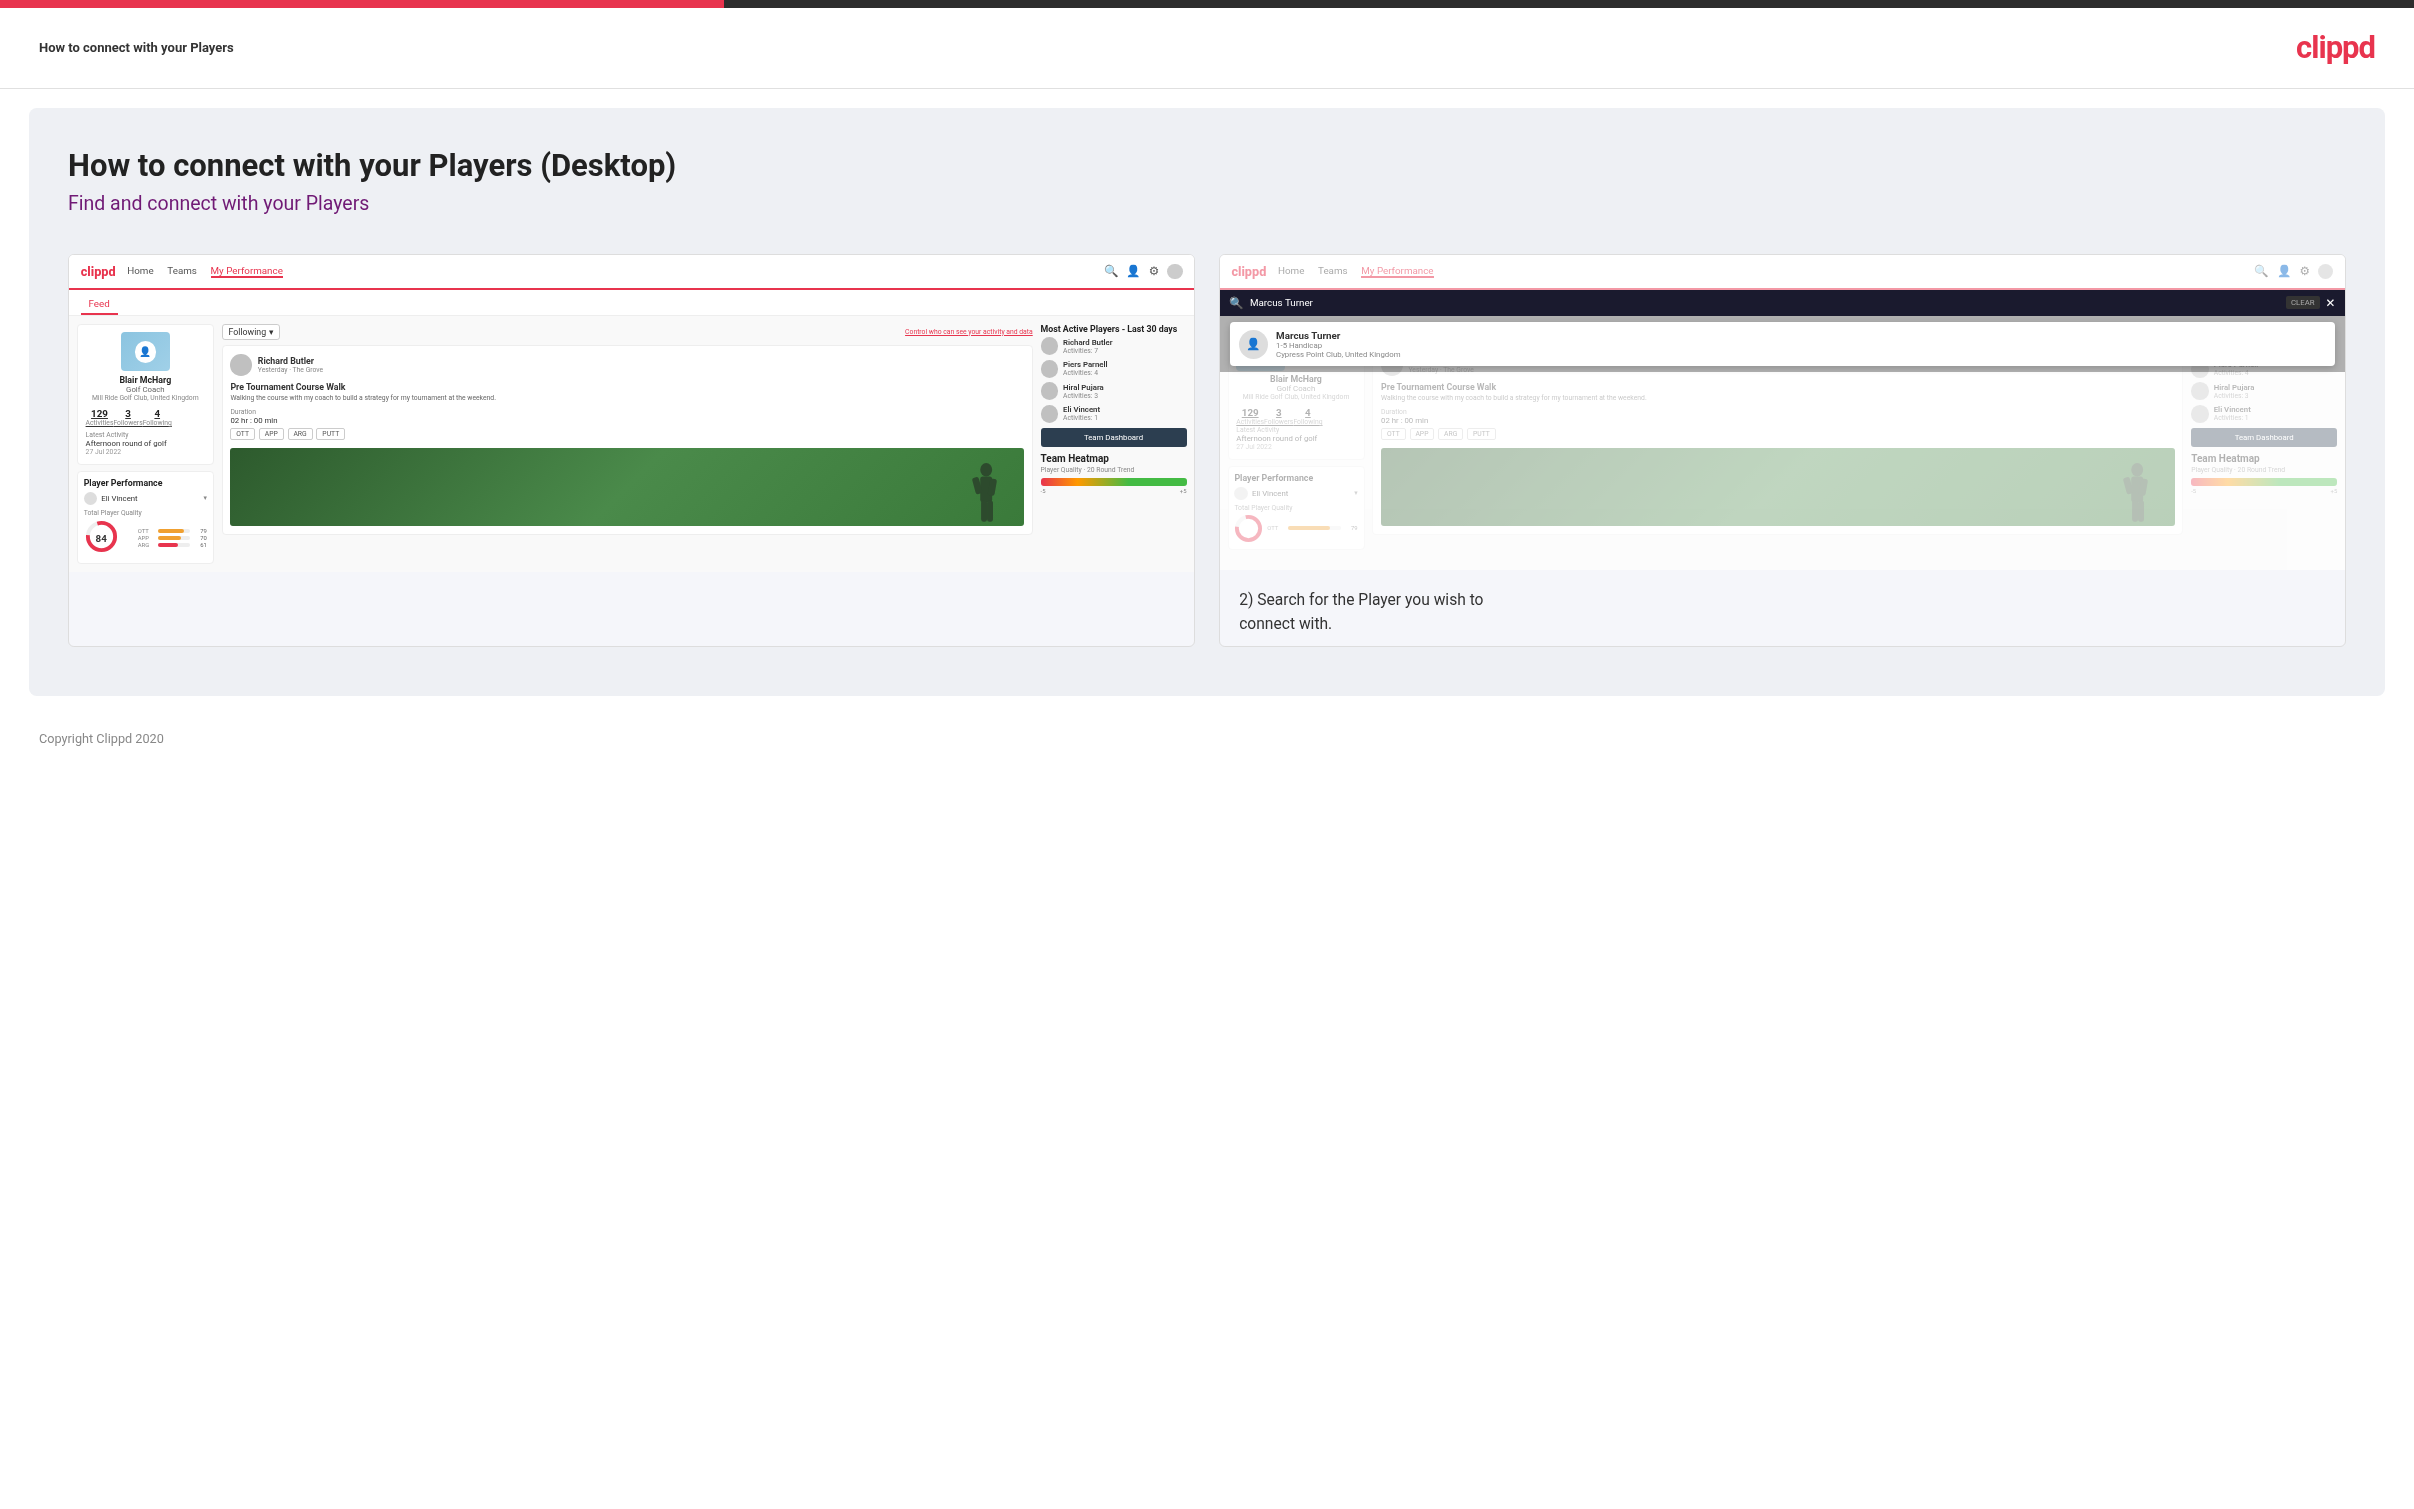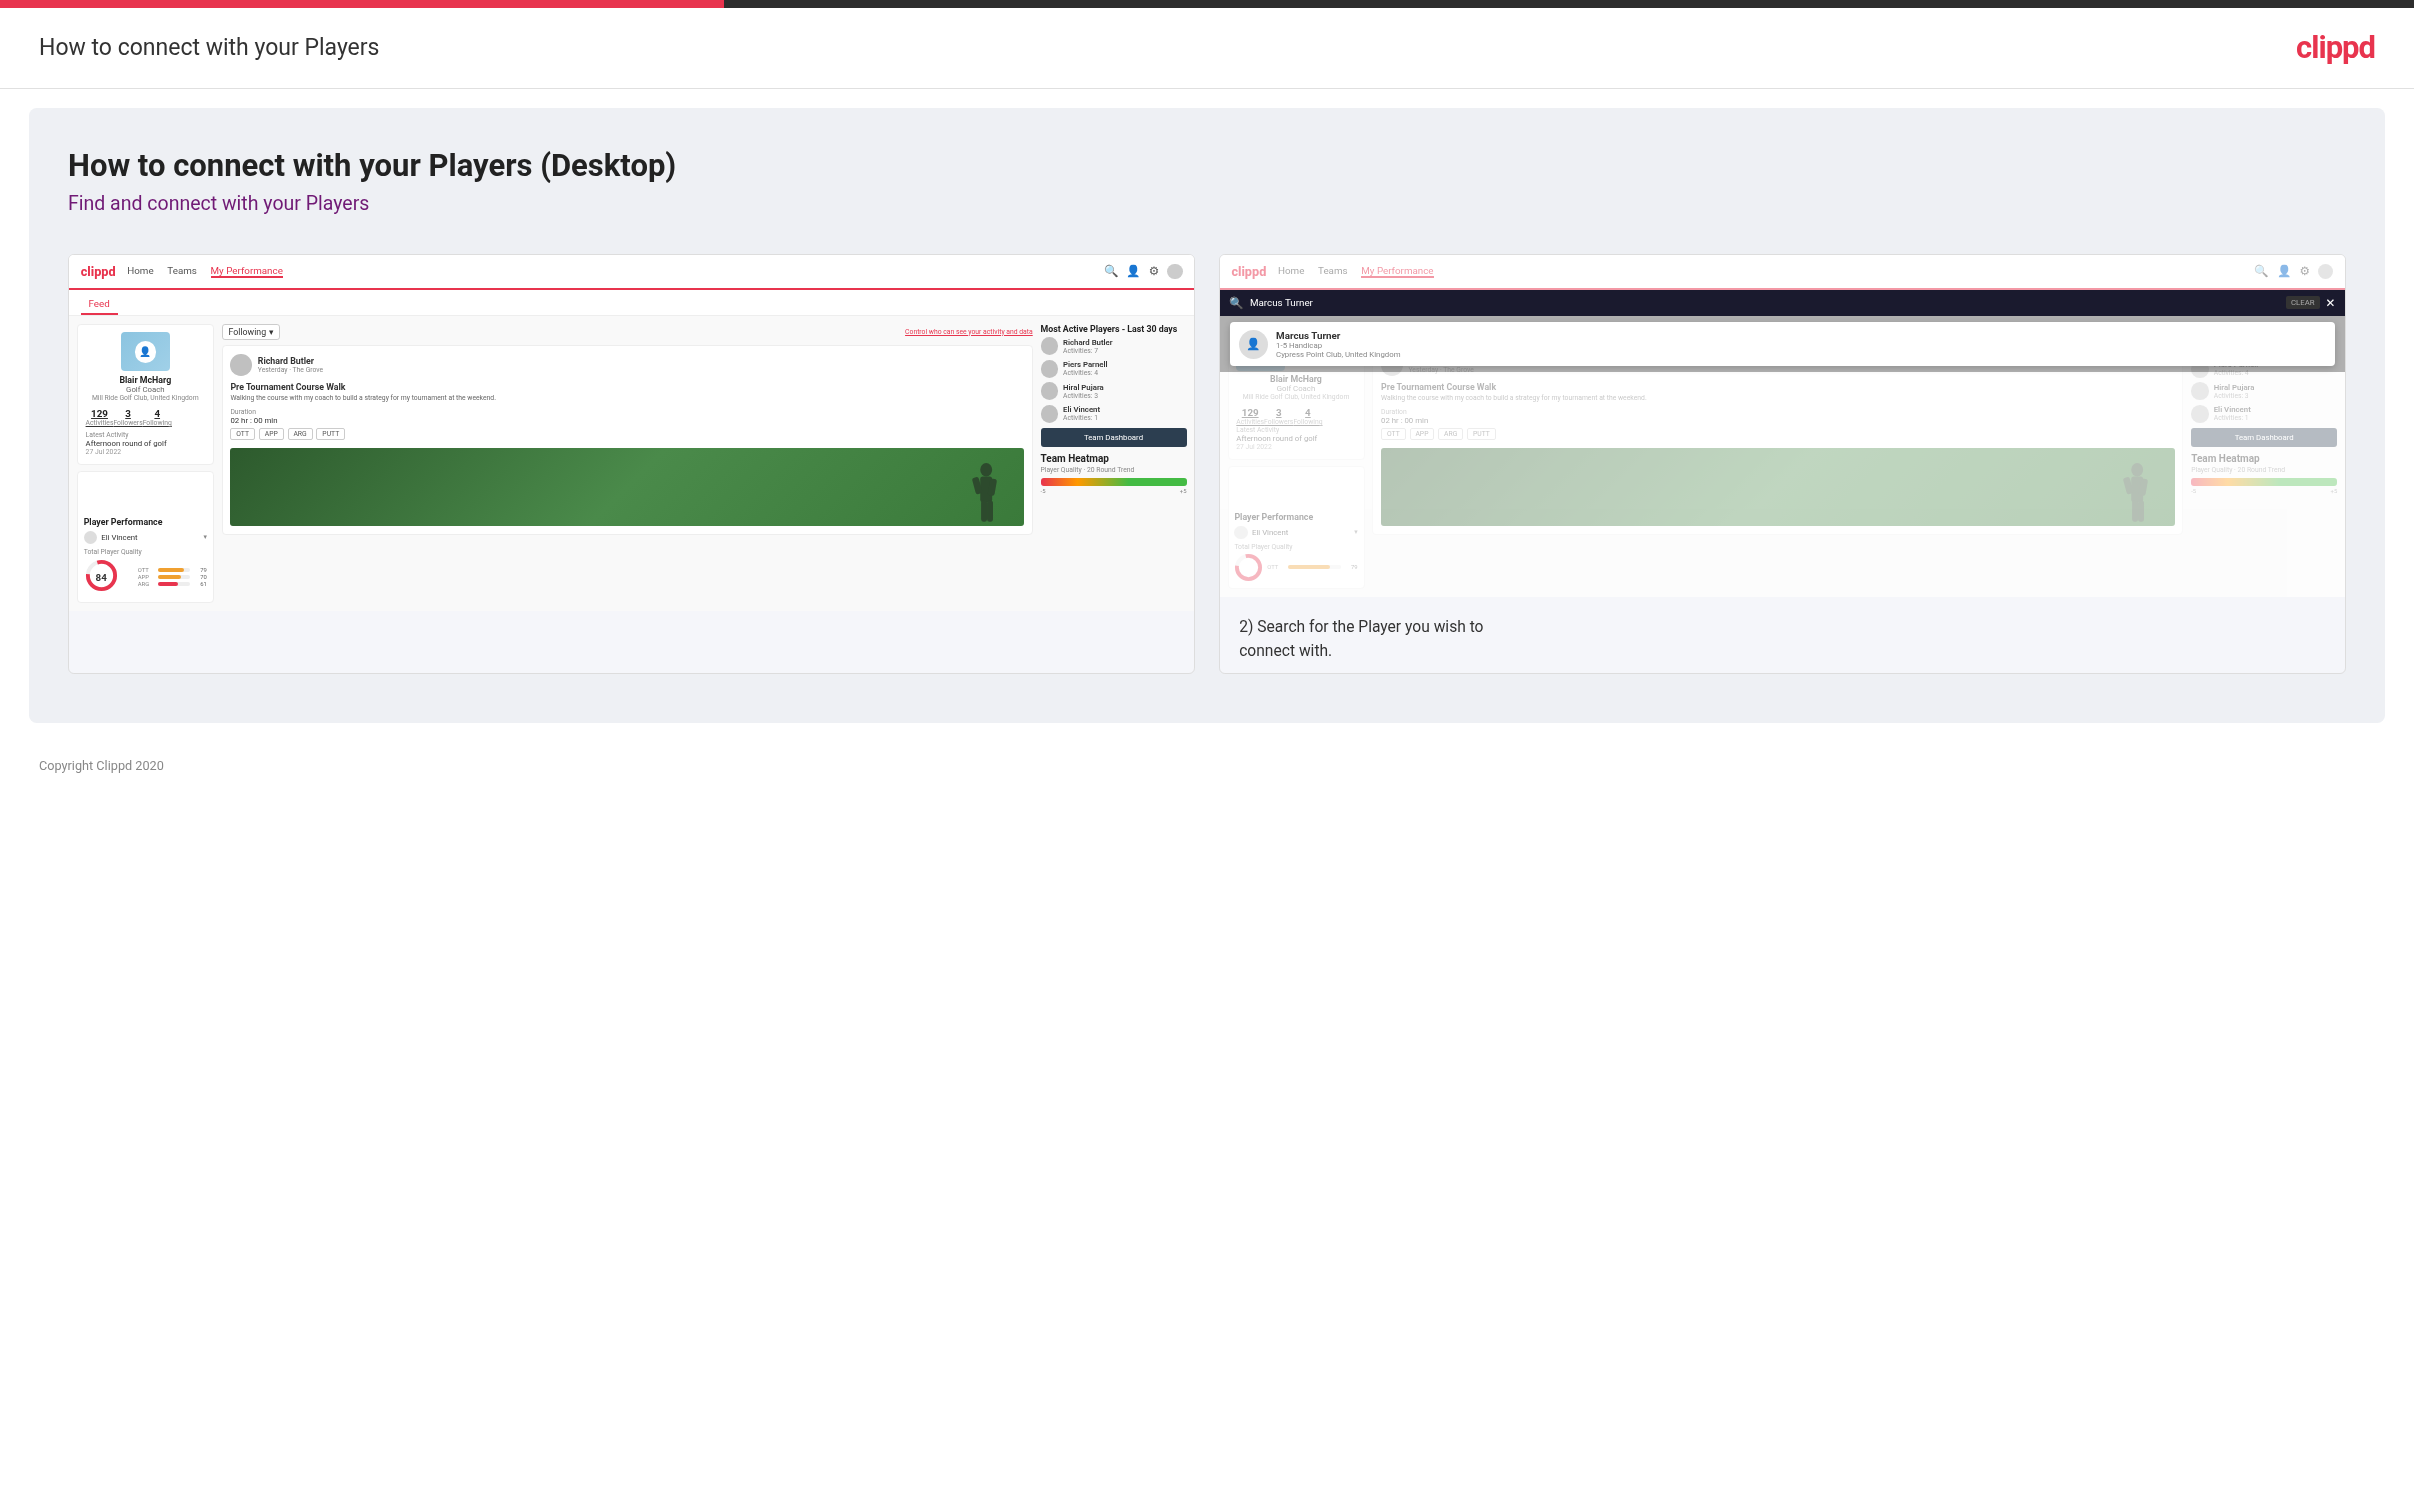--- a/index.html
+++ b/index.html
@@ -19,23 +19,23 @@
 
     
     .page-header {
       display: flex;
       align-items: center;
       justify-content: space-between;
       padding: 21.5px 39px;
       border-bottom: 1px solid #e0e0e0;
     }
     .page-title-text {
-      font-size: 23px;
+      font-size: 13px;
       color: #333;
-      font-weight: 400;
+      font-weight: 700;
     }
     .logo-container {
       display: flex;
       align-items: center;
     }
     .logo-text {
       font-size: 31px;
       font-weight: 700;
       color: #e8344e;
       letter-spacing: -1px;
@@ -212,21 +212,20 @@
       background: #fff;
       border-radius: 3.9px;
       padding: 5.9px;
       border: 1px solid #eee;
     }
     .card-title {
       font-size: 8.8px;
       font-weight: 700;
       color: #222;
       margin-bottom: 3.9px;
-      margin-top: 39px;
     }
     .player-select {
       display: flex;
       align-items: center;
       gap: 3.9px;
       margin-bottom: 3.9px;
     }
     .mini-avatar {
       width: 13.7px;
       height: 13.7px;

